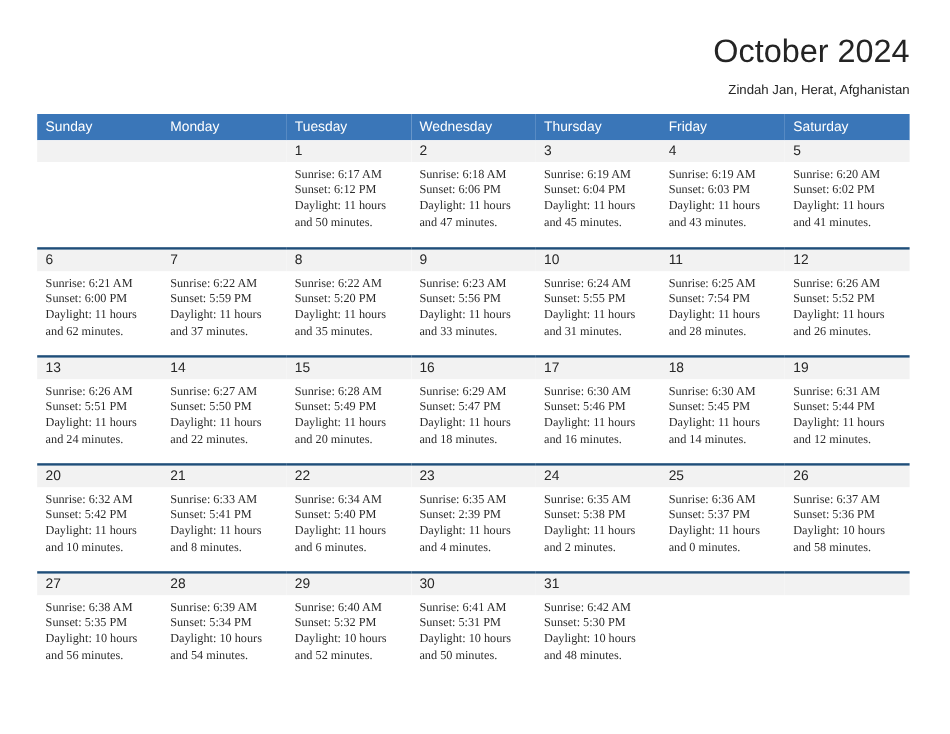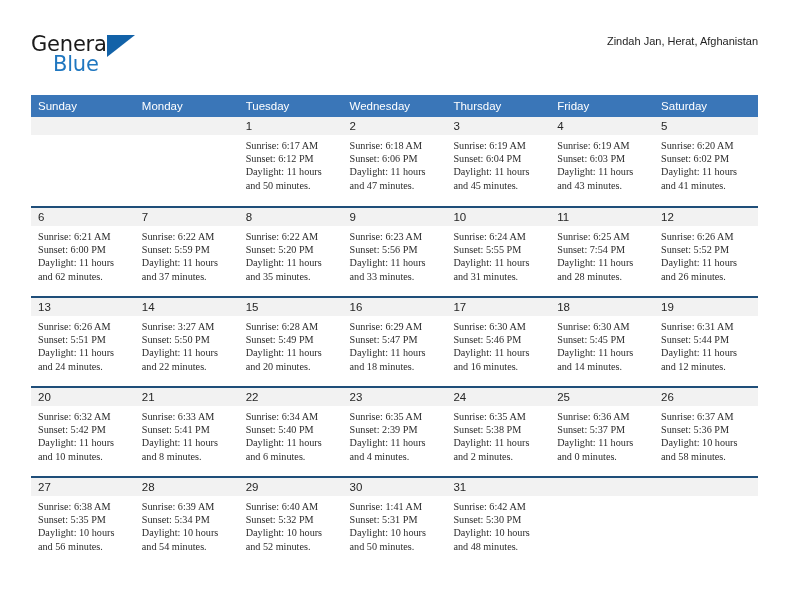--- a/index.html
+++ b/index.html
@@ -141,27 +141,23 @@
   .info div { white-space: nowrap; }
   td.blank .info { visibility: hidden; }
 </style>
 </head>
 <body>
 
 <div class="page">
 
   <div class="top">
 
-    <div class="logo">
-      <span class="logo-general">General</span>
-      <span class="logo-tri"></span>
-      <span class="logo-blue">Blue</span>
-    </div>
 
     <div class="titles">
+      <div class="month-title">October 2024</div>
       <div class="location-title">Zindah Jan, Herat, Afghanistan</div>
     </div>
 
   </div>
 
   <div class="cal">
     <table>
       <thead>
         <tr id="hdr-row">
             <th>Sunday</th>
@@ -310,21 +306,21 @@
               <div class="info">
                 <div>Sunrise: 6:26 AM</div>
                 <div>Sunset: 5:51 PM</div>
                 <div>Daylight: 11 hours</div>
                 <div>and 24 minutes.</div>
               </div>
             </td>
             <td>
               <div class="daynum">14</div>
               <div class="info">
-                <div>Sunrise: 3:27 AM</div>
+                <div>Sunrise: 6:27 AM</div>
                 <div>Sunset: 5:50 PM</div>
                 <div>Daylight: 11 hours</div>
                 <div>and 22 minutes.</div>
               </div>
             </td>
             <td>
               <div class="daynum">15</div>
               <div class="info">
                 <div>Sunrise: 6:28 AM</div>
                 <div>Sunset: 5:49 PM</div>
@@ -458,21 +454,21 @@
               <div class="info">
                 <div>Sunrise: 6:40 AM</div>
                 <div>Sunset: 5:32 PM</div>
                 <div>Daylight: 10 hours</div>
                 <div>and 52 minutes.</div>
               </div>
             </td>
             <td>
               <div class="daynum">30</div>
               <div class="info">
-                <div>Sunrise: 1:41 AM</div>
+                <div>Sunrise: 6:41 AM</div>
                 <div>Sunset: 5:31 PM</div>
                 <div>Daylight: 10 hours</div>
                 <div>and 50 minutes.</div>
               </div>
             </td>
             <td>
               <div class="daynum">31</div>
               <div class="info">
                 <div>Sunrise: 6:42 AM</div>
                 <div>Sunset: 5:30 PM</div>

